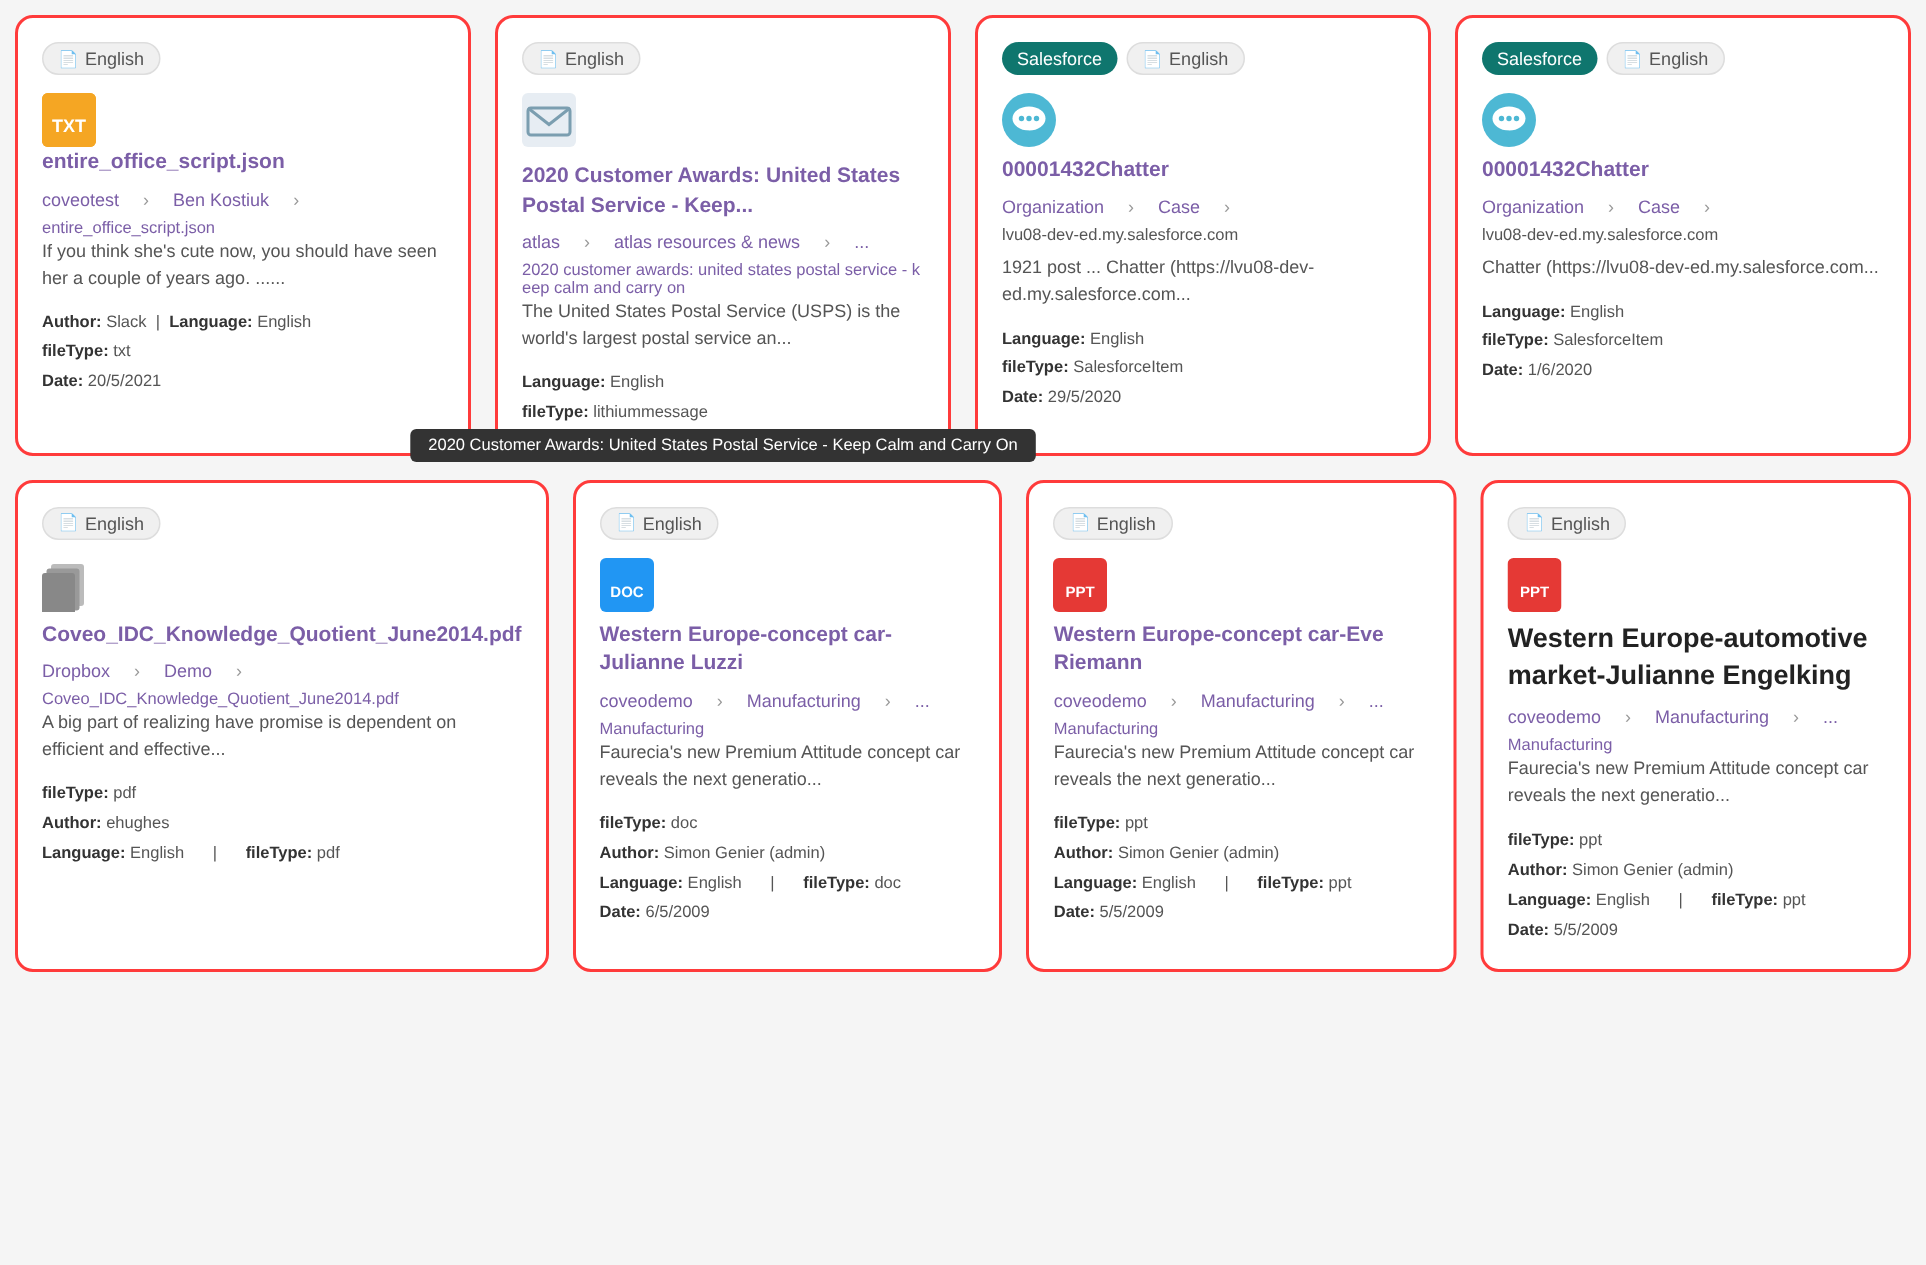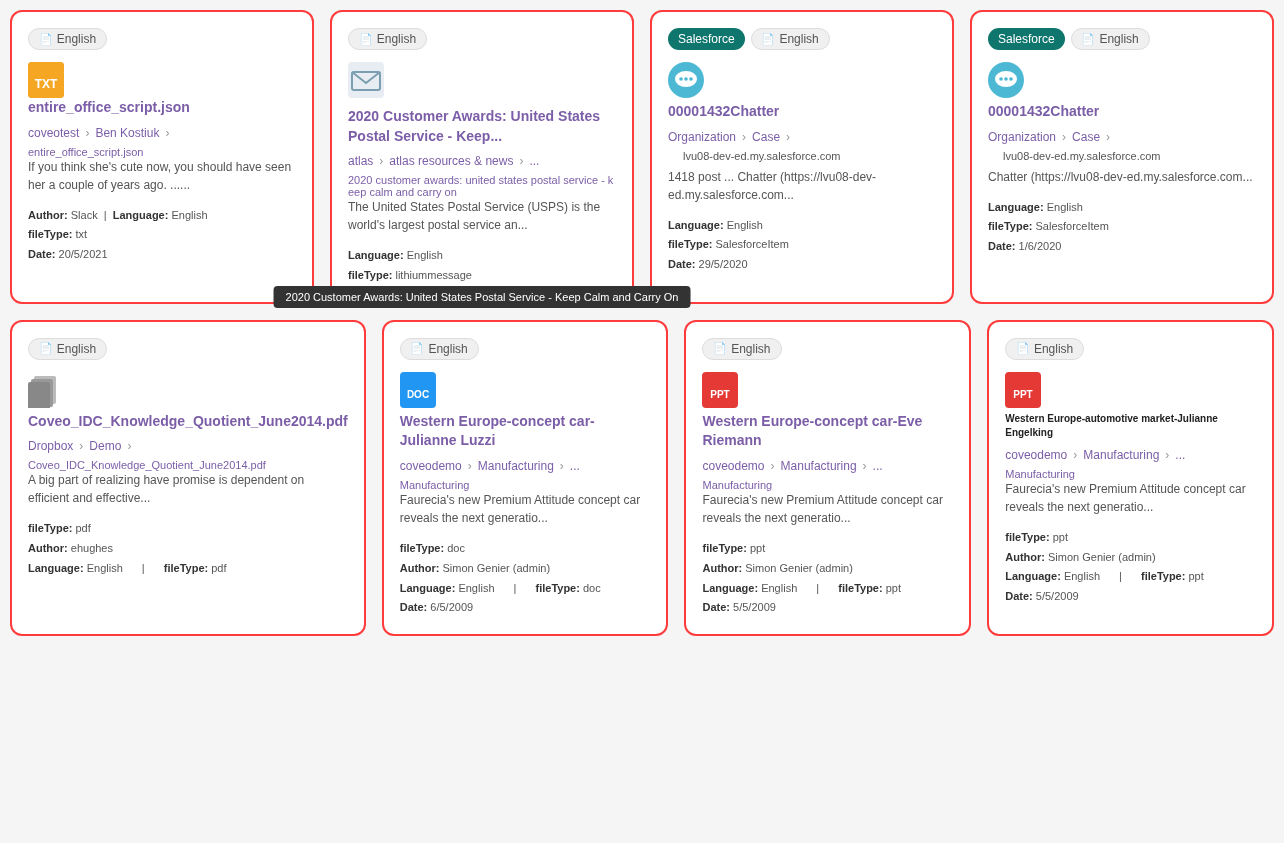--- a/index.html
+++ b/index.html
@@ -61,30 +61,30 @@
     .card-title {
       color: #7b5ea7;
       font-size: 14px;
       font-weight: 600;
       margin-bottom: 8px;
       line-height: 1.4;
       cursor: pointer;
     }
     .card-title-dark {
       color: #222;
-      font-size: 10px;
+      font-size: 18px;
       font-weight: 600;
       margin-bottom: 8px;
       line-height: 1.4;
     }
     .breadcrumb {
       display: flex;
       align-items: center;
       flex-wrap: wrap;
-      gap: 4px;
+      gap: 14px;
       margin-bottom: 6px;
       font-size: 12px;
     }
     .breadcrumb-link {
       color: #7b5ea7;
       cursor: pointer;
     }
     .breadcrumb-sep {
       color: #999;
       margin: 0 2px;
@@ -124,21 +124,20 @@
       font-size: 11px;
       padding: 5px 12px;
       border-radius: 4px;
       white-space: nowrap;
       z-index: 10;
     }
     .card-url {
       font-size: 11px;
       color: #555;
       margin-bottom: 6px;
-      margin-left: 15px;
     }
     .breadcrumb-dots {
       color: #7b5ea7;
       cursor: pointer;
     }
   </style>
 </head>
 <body>
 
 <div class="grid" id="row1-grid">
@@ -230,21 +229,21 @@
       </div>
     <div class="card-title">00001432Chatter</div>
     <div class="breadcrumb">
       <span class="breadcrumb-link">Organization</span>
         <span class="breadcrumb-sep"> › </span>
         <span class="breadcrumb-link">Case</span>
       <span class="breadcrumb-sep"> › </span>
     </div>
 
     <div class="card-url">lvu08-dev-ed.my.salesforce.com</div>
-    <div class="card-desc">1418 post ... Chatter (https://lvu08-dev-ed.my.salesforce.com...</div>
+    <div class="card-desc">1921 post ... Chatter (https://lvu08-dev-ed.my.salesforce.com...</div>
     <div class="card-meta">
         <div><span class="label">Language:</span> English</div>
         <div><span class="label">fileType:</span> SalesforceItem</div>
         <div><span class="label">Date:</span> 29/5/2020</div>
       </div>
 
   </div>
     <div class="card" id="card-4">
     <div class="card-tags">
         <span class="tag tag-salesforce">Salesforce</span>

